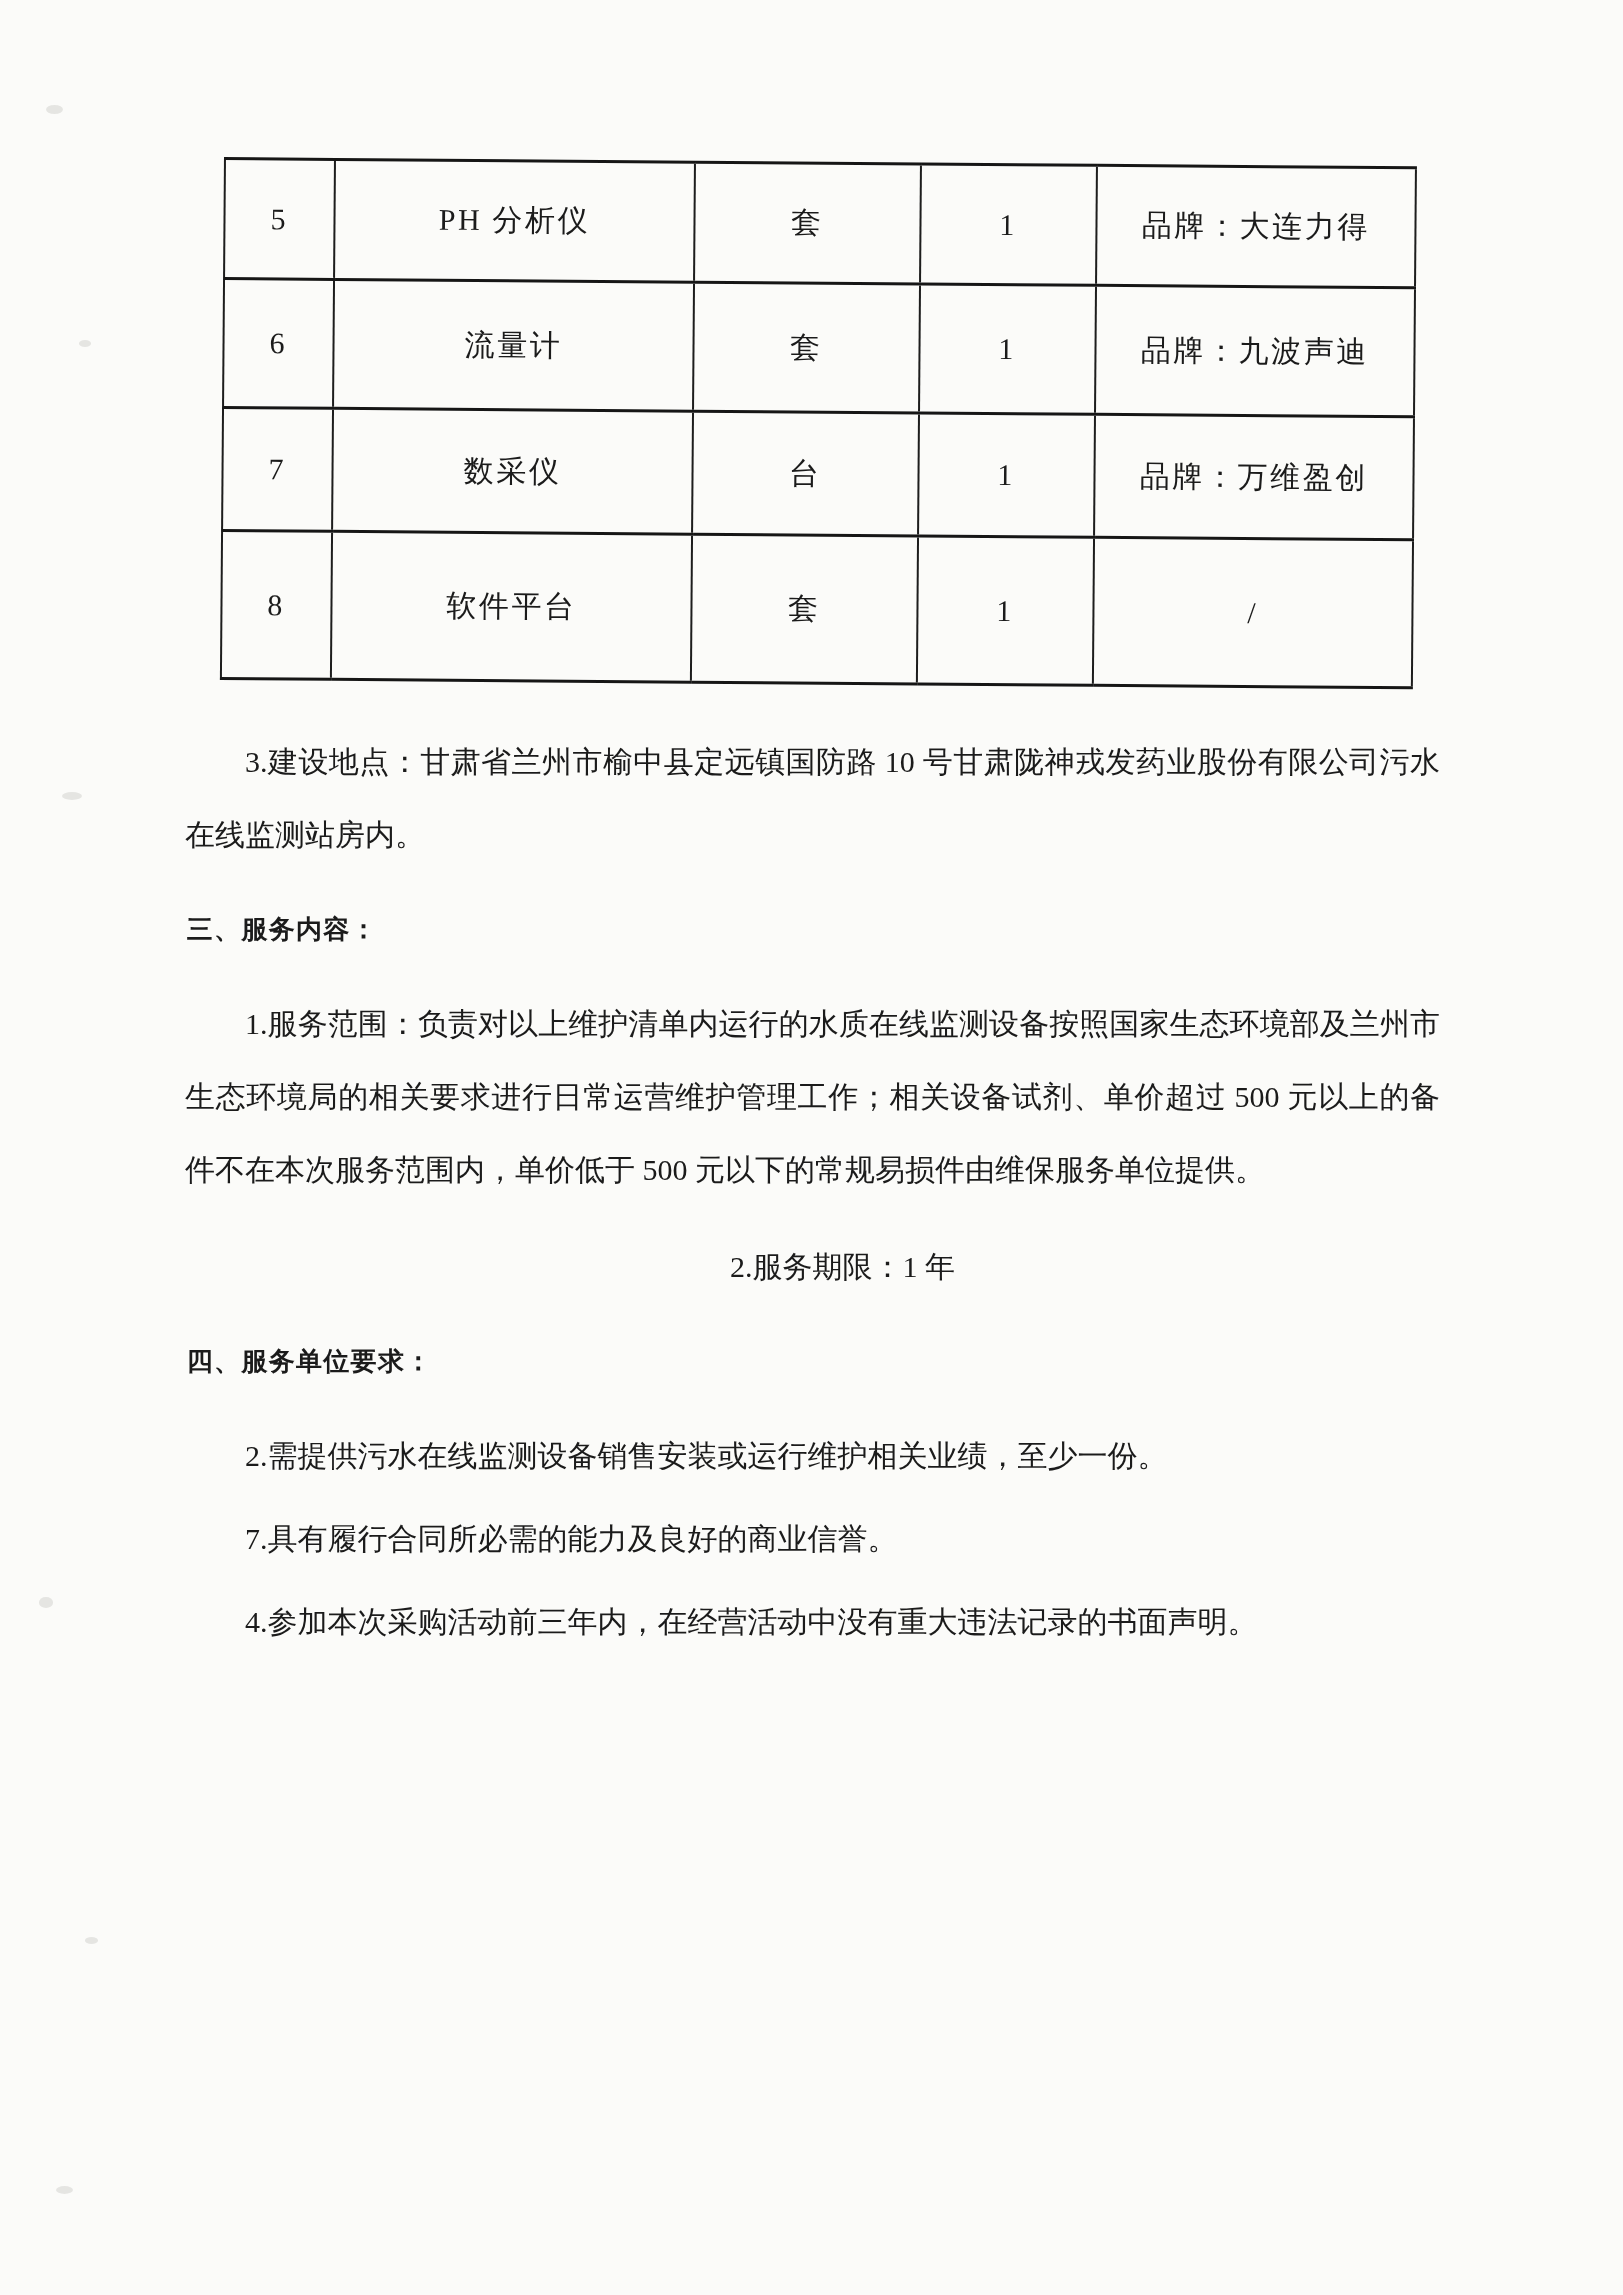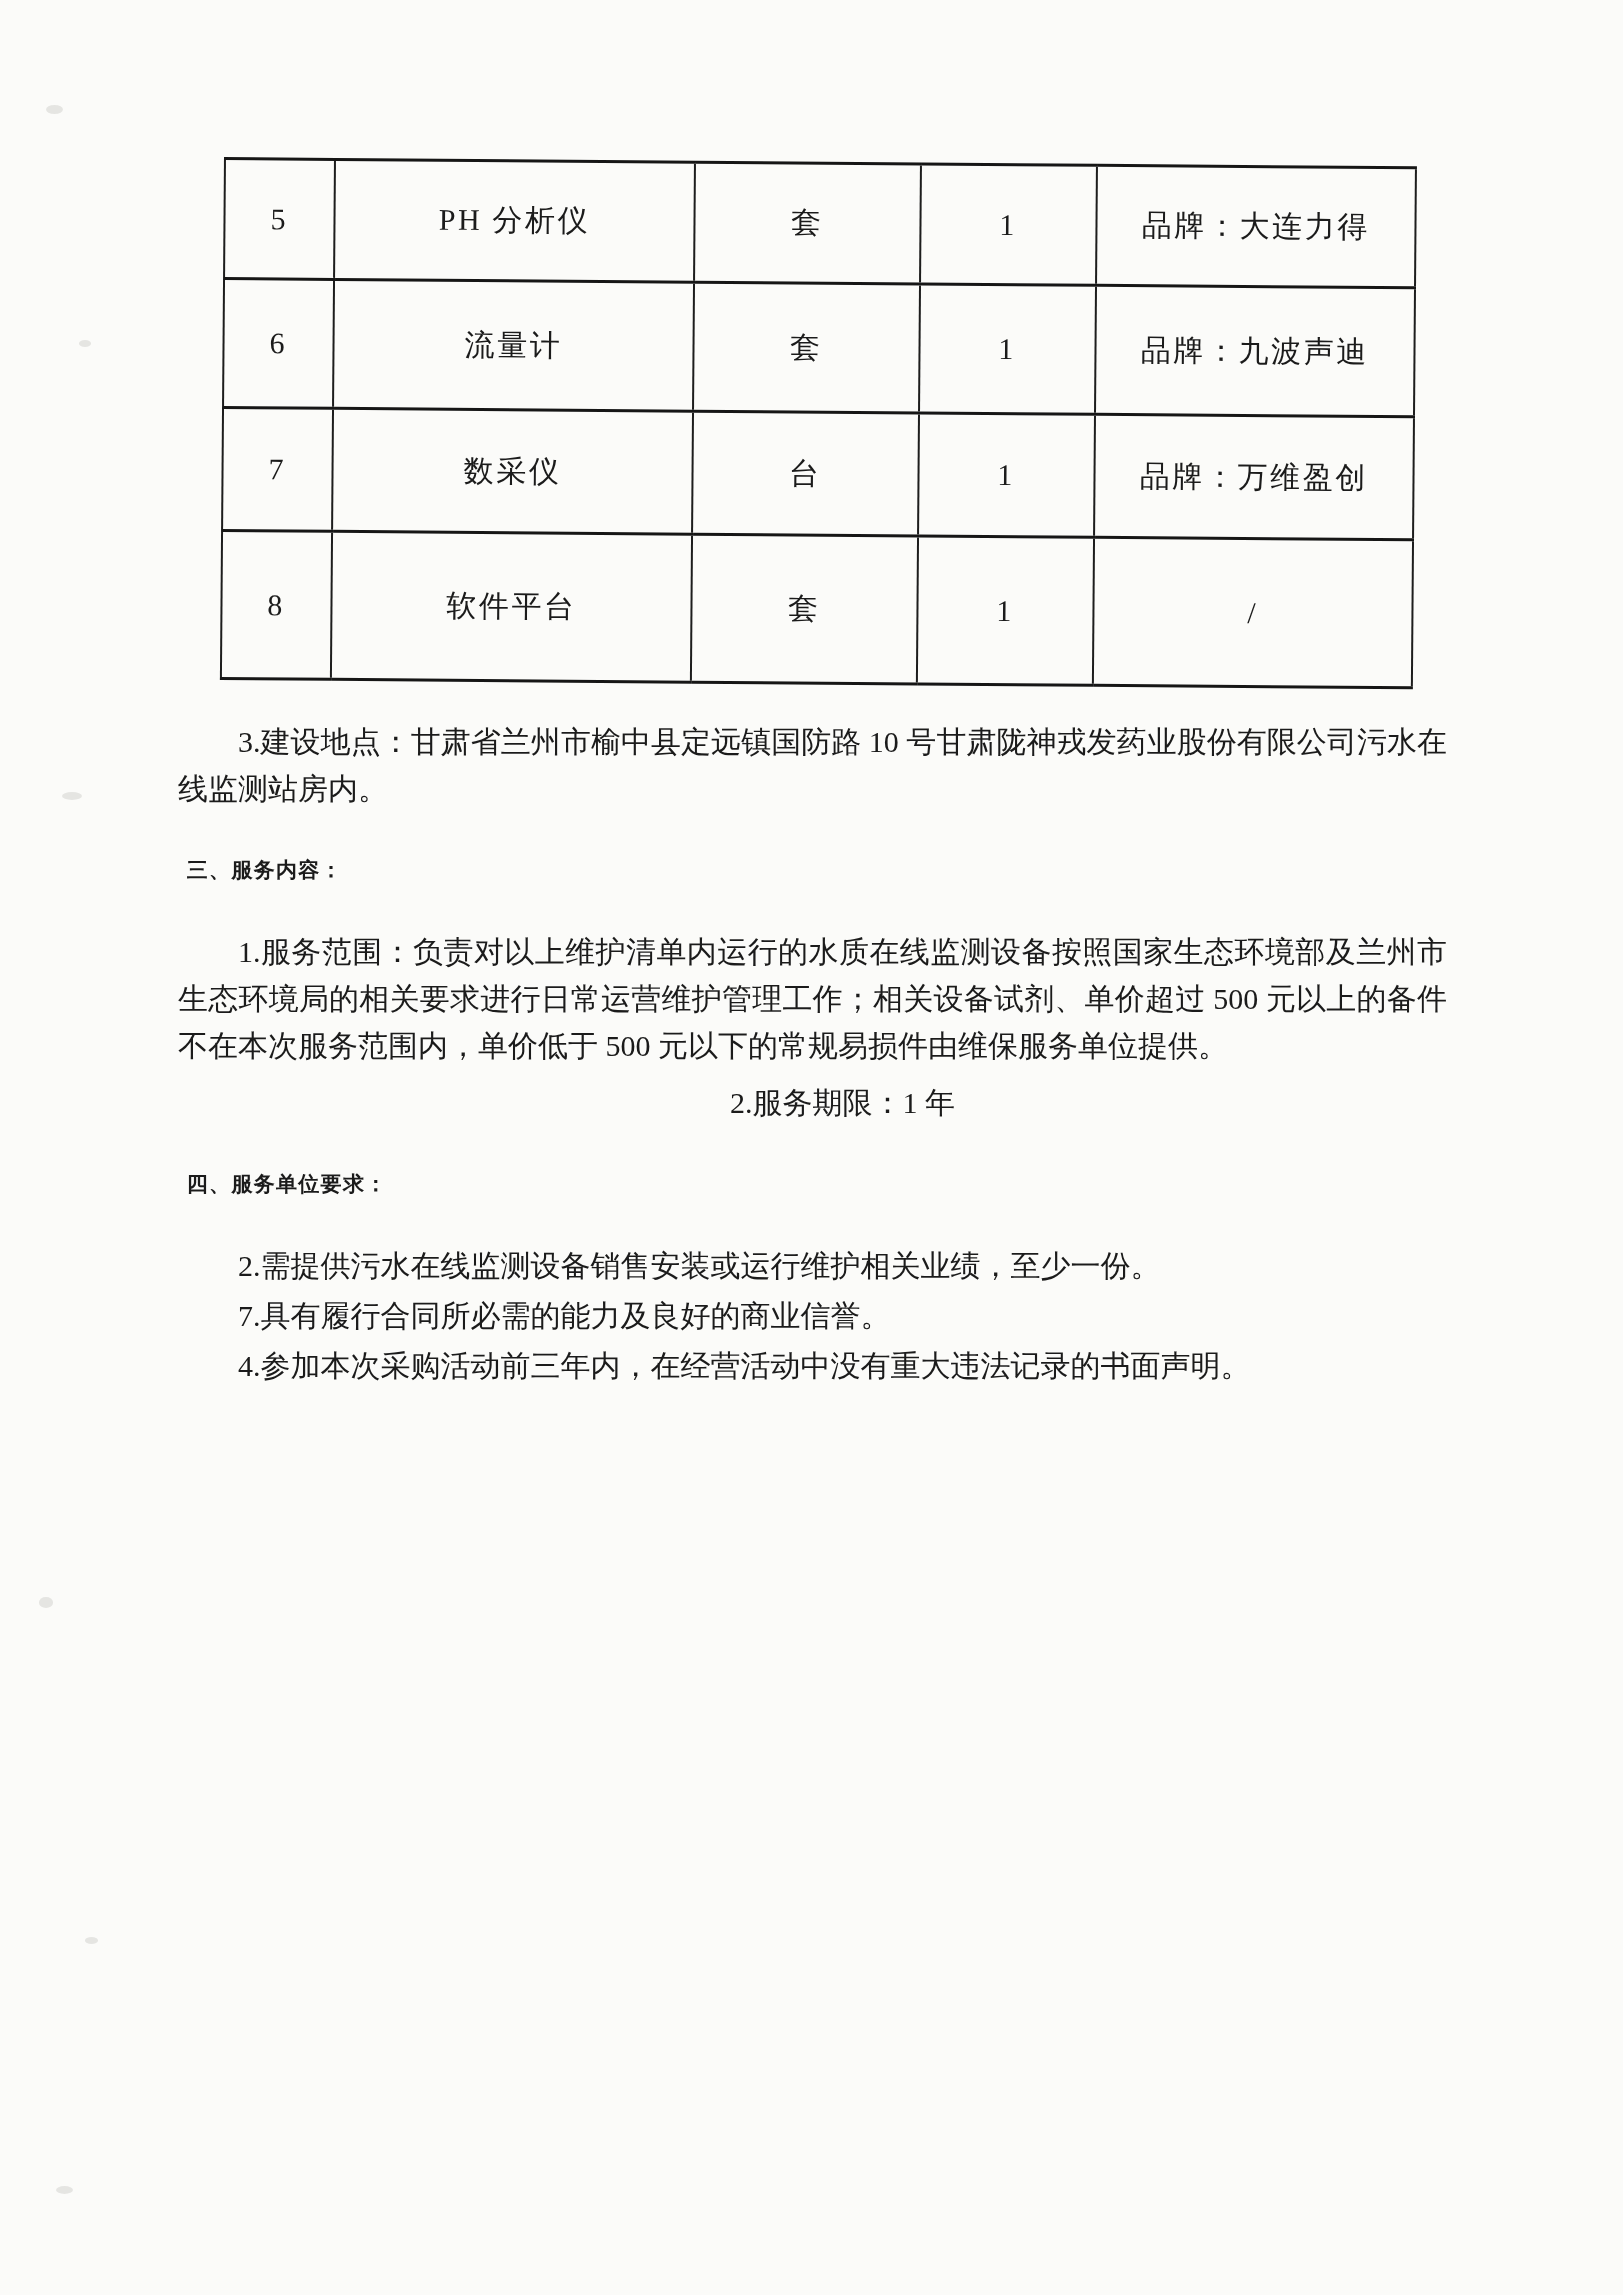--- a/index.html
+++ b/index.html
@@ -54,33 +54,33 @@
   tr.r4 td { height: 145px; }
   
   .content {
     position: absolute;
     left: 175px;
     top: 715px;
     width: 1275px;
     font-size: 30px;
   }
   .content p {
-    margin: 3px;
-    line-height: 47px;
+    margin: 10px;
+    line-height: 73px;
     text-align: justify;
     text-justify: inter-character;
   }
   .content p.indent {
     text-indent: 2em;
   }
   .content p.noj {
     text-align: center;
   }
   .content h2 {
-    font-size: 21px;
+    font-size: 26px;
     font-weight: bold;
     margin: 22px 0 21px 11.8px;
     line-height: 73px;
     letter-spacing: 1.3px;
   }
   .gap-sm { height: 3.9px; }
 </style>
 </head>
 <body>
 

